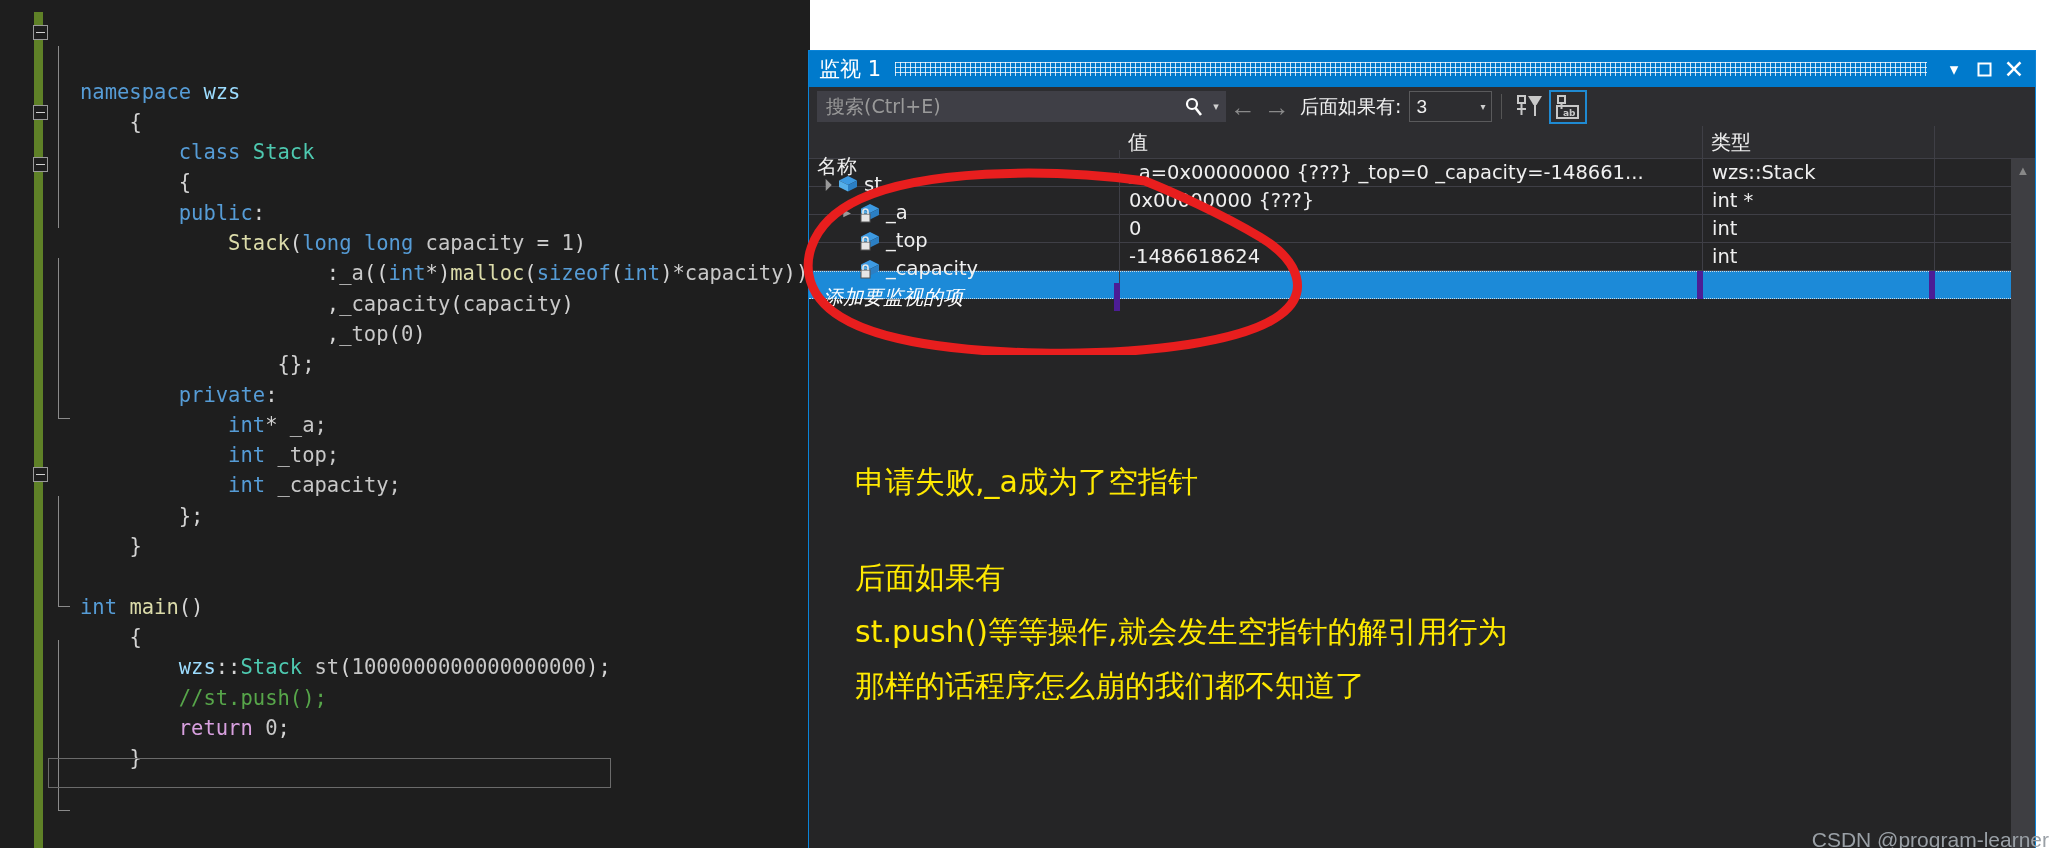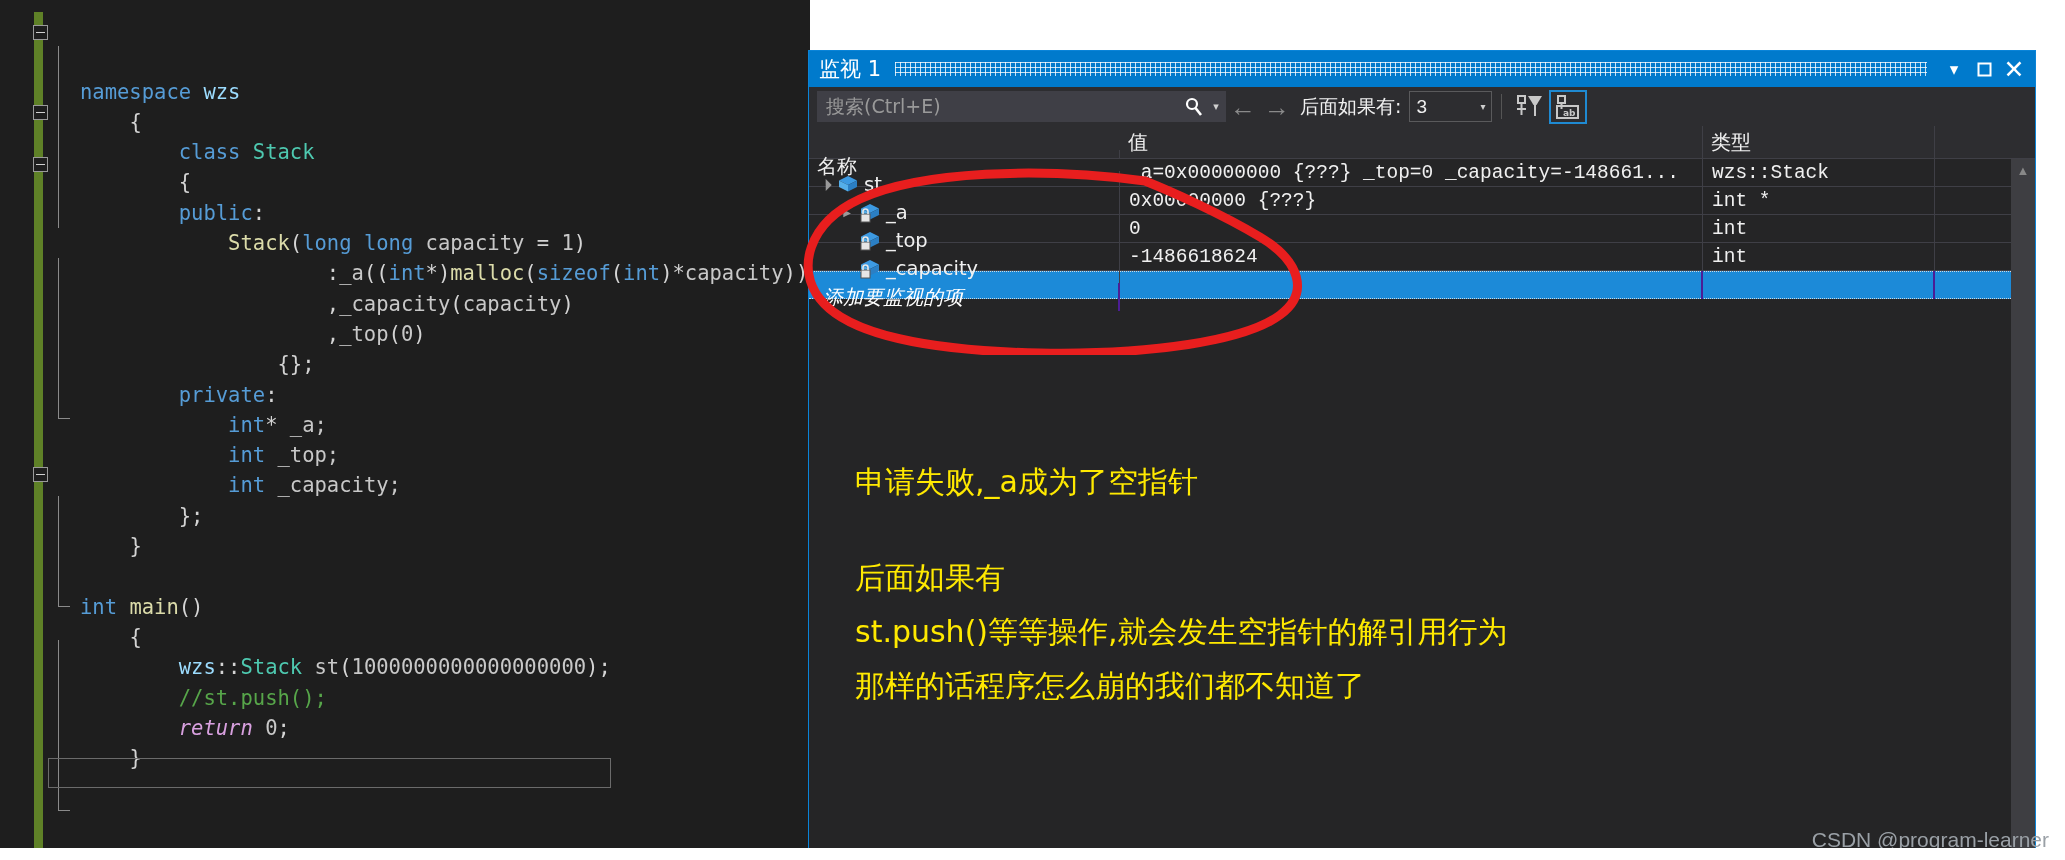--- a/index.html
+++ b/index.html
@@ -25,21 +25,21 @@
     white-space: pre;
     color: #d4d4d4;
   }
   .ln { position: relative; height: 30.3px; padding-left: 30px; }
   .kw    { color: #569cd6; }
   .type  { color: #4ec9b0; }
   .fn    { color: #dcdcaa; }
   .punct { color: #d4d4d4; }
   .plain { color: #c8c8c8; }
   .cmt   { color: #57a64a; }
-  .ctrl  { color: #d8a0df; font-style: italic; }
+  .ctrl  { color: #d8a0df; }
   .ns    { color: #9cdcfe; }
 
   
   .fold {
     position: absolute; left: 0px; top: 8px;
     width: 15px; height: 15px; border: 1px solid #9a9a9a;
     background: #1e1e1e;
   }
   .fold::after {
     content: ""; position: absolute; left: 2px; top: 6px;
@@ -119,23 +119,23 @@
 
   .grid-body { position: relative; }
   .row {
     display: flex; height: 28px; border-bottom: 1px solid #3f3f46;
     color: #f0f0f0; font-size: 19.5px; align-items: center;
     font-family: "DejaVu Sans", sans-serif;
   }
   .row .cell { height: 28px; display: flex; align-items: center;
                border-right: 1px solid #3f3f46; overflow: hidden; white-space: nowrap; }
   .row .cell.c-name { padding-left: 6px; }
-  .row .cell.c-val, .row .cell.c-type { padding-left: 9px; font-family: Liberation Mono, monospace; }
+  .row .cell.c-val, .row .cell.c-type { padding-left: 9px; }
   .row.add-row { background: #1c8ad8; border-top: 1px dotted #cfd8df; border-bottom: 1px dotted #cfd8df; }
-  .row.add-row .cell { border-right: 2px solid #4c1d95; }
+  .row.add-row .cell { border-right: 6px solid #4c1d95; }
   .add-text { color: #ffffff; font-style: italic; padding-left: 8px; font-size: 20px; }
 
   .tri { width: 20px; text-align: center; color: #9a9a9a; font-size: 11px; }
   .tri.open::before { content: "◢"; display: inline-block; transform: rotate(-45deg); }
   .tri.closed::before { content: "▶"; font-size: 10px; }
   .cube { width: 26px; display: flex; align-items: center; justify-content: center; }
   .indent1 { width: 22px; }
   .rowlabel { padding-left: 3px; }
 
   

